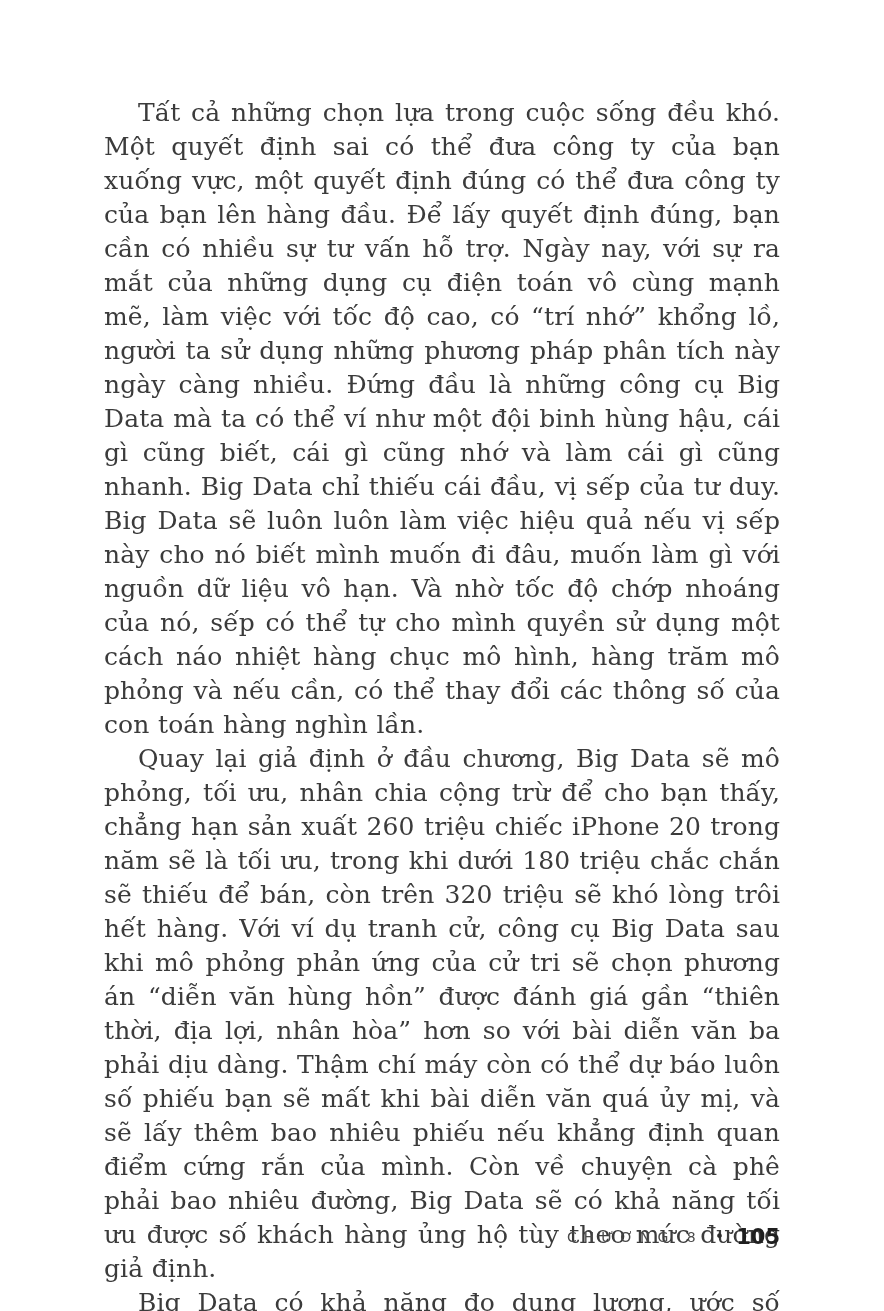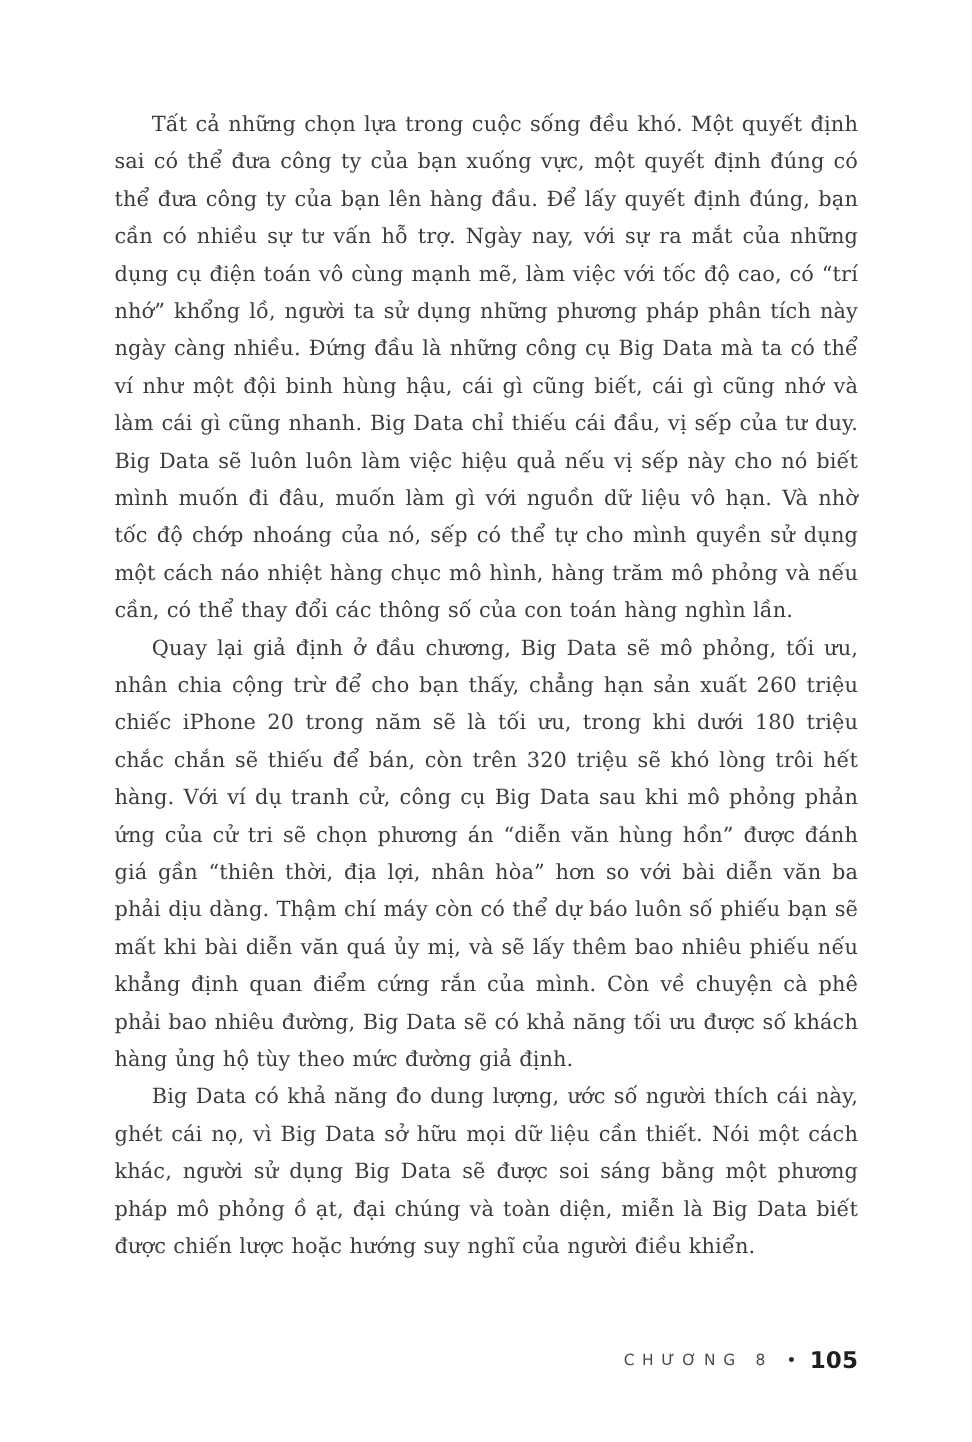--- a/index.html
+++ b/index.html
@@ -15,21 +15,21 @@
     color: #3b3b3b;
     overflow: hidden;
   }
   .page {
     position: absolute;
     top: 96px;
     left: 104px;
     width: 676px;
   }
   .para {
-    font-size: 19px;
+    font-size: 25px;
     line-height: 34px;
     text-align: justify;
     text-indent: 34px;
     margin: 0 0 0 0;
     letter-spacing: 0.1px;
     word-spacing: 0.5px;
   }
   .para + .para {
     margin-top: 0px;
   }

